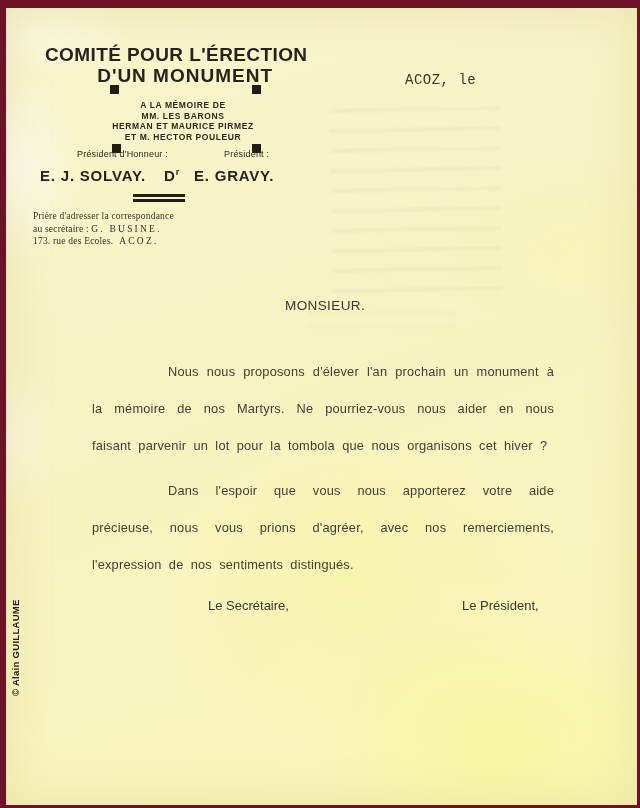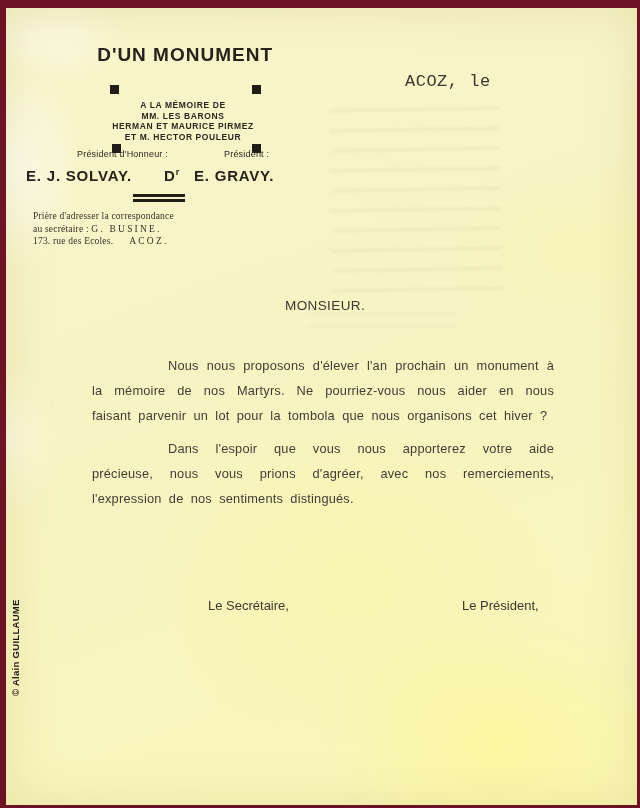--- a/index.html
+++ b/index.html
@@ -50,47 +50,47 @@
   .sq.d{left:246px; top:136px;}
   .memorial{
     position:absolute; left:69px; top:92px; width:216px;
     text-align:center; font-size:8.5px; font-weight:bold;
     letter-spacing:.6px; line-height:10.5px; color:#2b2822;
   }
   .pres-label{position:absolute; top:141px; font-size:9px; font-weight:normal; color:#2b2822; letter-spacing:.2px;padding-left:29px;}
   .pres-label.h{left:42px;}
   .pres-label.p{left:189px;}
   .pres-name{position:absolute; top:159px; font-size:15px; font-weight:bold; letter-spacing:.8px; color:#26231d; white-space:nowrap;}
-  .pres-name.h{left:20px;}
+  .pres-name.h{left:34px;}
   .pres-name.p{left:158px;}
   .pres-name sup{font-size:9px; vertical-align:6px;}
   .pres-name .rest{margin-left:14px;}
   .dblrule{position:absolute; left:127px; top:186px; width:52px;}
   .dblrule .bar{height:3px; background:#201d17; margin-bottom:2px;}
   .corresp{
     position:absolute; left:27px; top:202px; width:230px;
     font-family:"Liberation Serif", serif; font-weight:normal;
     font-size:9.5px; line-height:12.5px; color:#33302a; letter-spacing:.2px;
   }
   .sp{letter-spacing:2.2px;}
-  .corresp .city{margin-left:16px;}
+  .corresp .city{margin-left:6px;}
 
   
   .place-date{
     position:absolute; left:399px; top:64px;
-    font-family:"Liberation Mono", monospace; font-size:17px;
+    font-family:"Liberation Mono", monospace; font-size:14px;
     letter-spacing:.5px; color:#3a362e;
   }
   .salutation{
     position:absolute; left:279px; top:290px;
     font-size:13.5px; letter-spacing:.4px; color:#3b372f;
   }
   .body-block{
     position:absolute; left:86px; top:345px; width:462px;
-    font-size:12.8px; line-height:25px; color:#413d34;
+    font-size:12.8px; line-height:37px; color:#413d34;
     text-align:justify; word-spacing:3.5px; letter-spacing:.2px;
   }
   .body-block p{margin:0 0 8px 0; text-indent:76px;}
   .signatures{position:absolute; left:0; top:590px; width:592px; height:20px; font-size:13px; color:#3b372f;}
   .signatures .sig-left{position:absolute; left:202px;}
   .signatures .sig-right{position:absolute; left:456px;}
 
   
   .credit{
     position:absolute; left:4px; top:688px; width:130px;
@@ -102,20 +102,21 @@
 </head>
 <body>
 
 <div class="page">
   <div class="paper">
 
     <div class="bleed"></div>
     <div class="bleed2"></div>
 
     <div class="title">
+      <div class="l1">COMITÉ POUR L'ÉRECTION</div>
       <div class="l2">D'UN MONUMENT</div>
     </div>
 
     <div class="sq a"></div>
     <div class="sq b"></div>
 
     <div class="memorial">
       <div>A LA MÉMOIRE DE</div>
       <div>MM. LES BARONS</div>
       <div>HERMAN ET MAURICE PIRMEZ</div>

